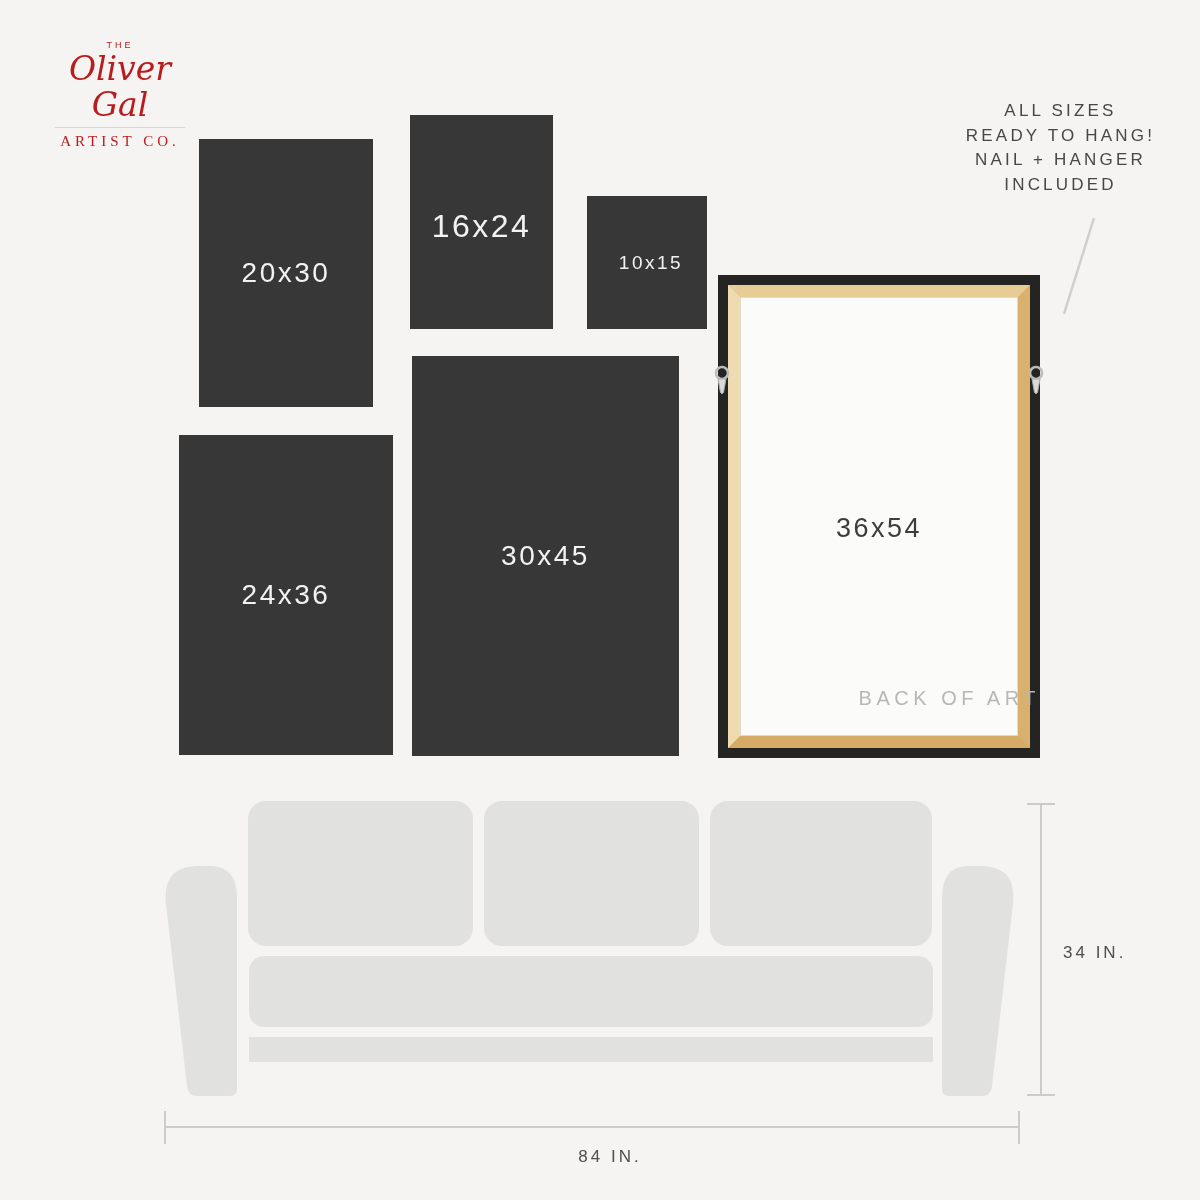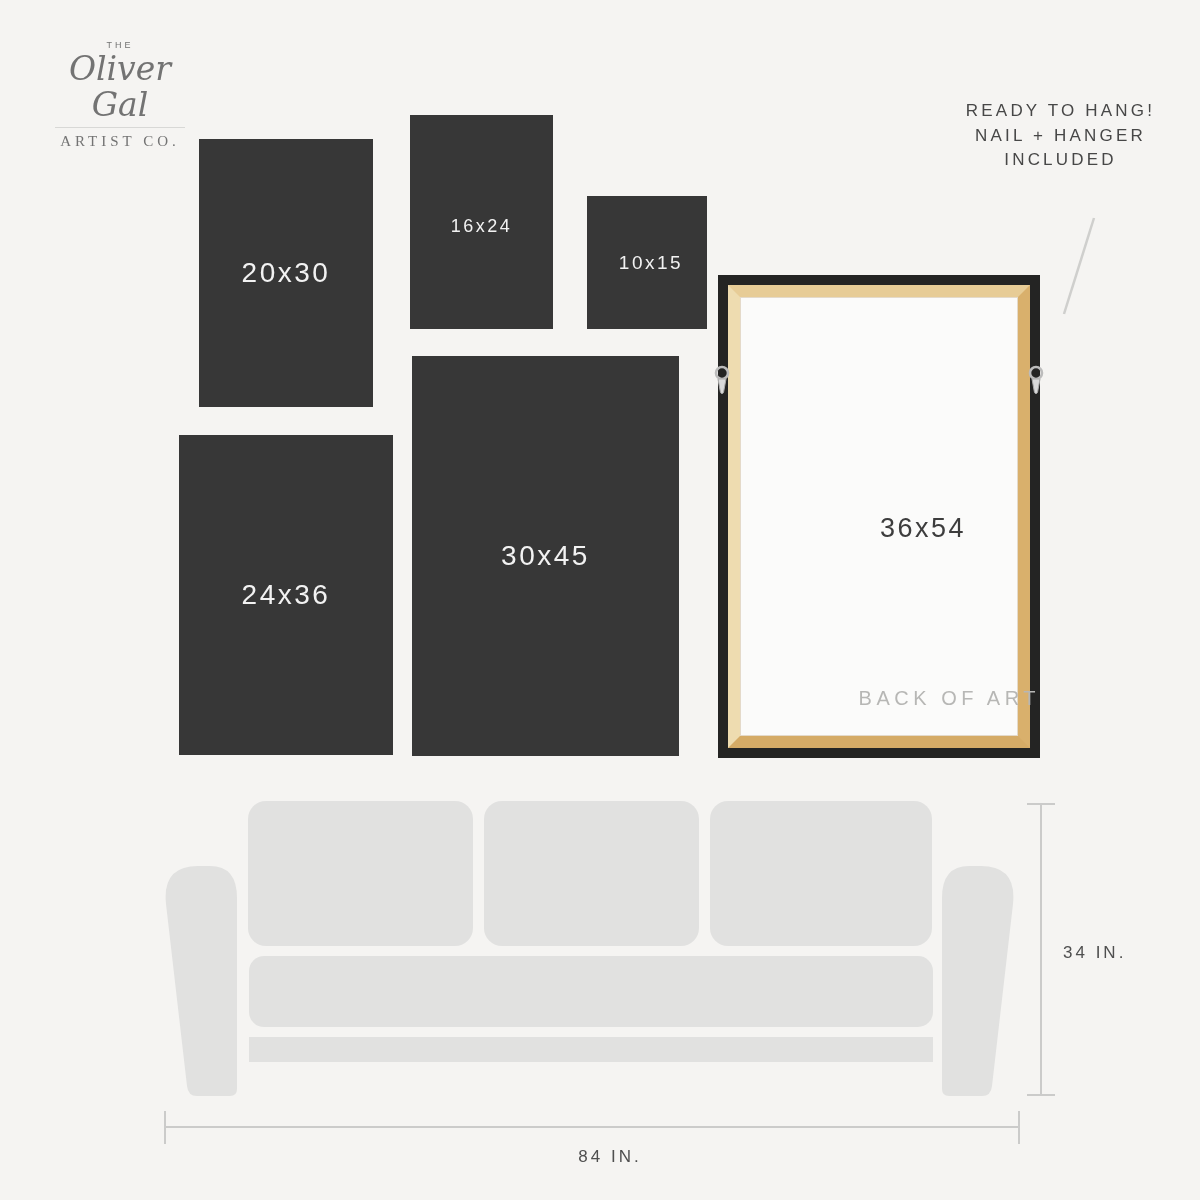--- a/index.html
+++ b/index.html
@@ -5,21 +5,21 @@
   html,body{margin:0;padding:0;}
   body{
     width:1200px;height:1200px;position:relative;overflow:hidden;
     background:#f5f4f2;
     font-family:"Liberation Sans", sans-serif;
     -webkit-font-smoothing:antialiased;
   }
   .abs{position:absolute;}
 
   
-  .logo{left:45px;top:40px;width:150px;text-align:center;color:#737373;}
+  .logo{left:45px;top:40px;width:150px;text-align:center;color:#b91c1c;}
   .logo .the{font-size:9px;letter-spacing:3px;font-weight:400;margin-bottom:1px;}
   .logo .script{font-family:"DejaVu Serif", serif;font-style:italic;font-size:33px;line-height:36px;font-weight:400;}
   .logo .rule{height:1px;background:#d8d8d6;margin:4px 10px 5px 10px;}
   .logo .sub{font-family:"Liberation Serif", serif;font-size:15px;letter-spacing:4px;}
 
   
   .note{left:928px;top:99px;width:265px;text-align:center;color:#474747;
         font-size:17px;font-weight:400;letter-spacing:3.2px;line-height:24.5px;}
 
   
@@ -29,21 +29,21 @@
 
   
   .frame{left:718px;top:275px;width:322px;height:483px;background:#242423;box-sizing:border-box;padding:10px;}
   .wood{width:100%;height:100%;box-sizing:border-box;
         border:12px solid #dcb678;
         border-top-color:#e7cc96;border-left-color:#eedcb0;
         border-right-color:#d9b06c;border-bottom-color:#d5ab66;
         background:#fbfbfa;position:relative;}
   .wood::after{content:"";position:absolute;inset:0;border:1px solid rgba(160,120,60,.25);}
   .frame-label{left:0;top:238px;width:100%;text-align:center;color:#3d3d3d;
-               font-size:27px;font-weight:300;letter-spacing:2.5px;margin-left:44px;}
+               font-size:27px;font-weight:300;letter-spacing:2.5px;}
   .back-label{left:0;top:412px;width:100%;text-align:right;color:#b7b7b5;
               font-size:20px;font-weight:300;letter-spacing:4.5px;}
   .hanger{width:22px;height:34px;}
   .hanger.left{left:-7px;top:88px;} .hanger.right{right:-7px;top:88px;}
 
   
   .pointer{left:1050px;top:210px;width:60px;height:110px;}
 
   
   .sofa{left:150px;top:790px;width:910px;height:320px;}
@@ -56,34 +56,35 @@
 <body>
 
 <div class="abs logo">
   <div class="the">THE</div>
   <div class="script">Oliver Gal</div>
   <div class="rule"></div>
   <div class="sub">ARTIST CO.</div>
 </div>
 
 <div class="abs note">
+  <div>ALL SIZES</div>
   <div>READY TO HANG!</div>
   <div>NAIL + HANGER</div>
   <div>INCLUDED</div>
 </div>
 
 <svg class="abs pointer" viewBox="0 0 60 110">
   <line x1="44" y1="8" x2="14" y2="104" stroke="#cfcfcd" stroke-width="2.5"></line>
 </svg>
 
 <div class="abs size-rect" style="left:199px;top:139px;width:174px;height:268px;">
   <span class="fs-big">20x30</span>
 </div>
 <div class="abs size-rect" style="left:410px;top:115px;width:143px;height:214px;">
-  <span class="fs-big" style="font-size:18px;margin-top:8px;">16x24</span>
+  <span class="fs-big" style="font-size:32px;margin-top:8px;">16x24</span>
 </div>
 <div class="abs size-rect" style="left:587px;top:196px;width:112px;height:133px;padding-left:8px;">
   <span class="fs-small">10x15</span>
 </div>
 <div class="abs size-rect" style="left:163px;top:435px;width:214px;height:320px;margin-left:16px;">
   <span class="fs-big">24x36</span>
 </div>
 <div class="abs size-rect" style="left:412px;top:356px;width:267px;height:400px;">
   <span class="fs-big">30x45</span>
 </div>

